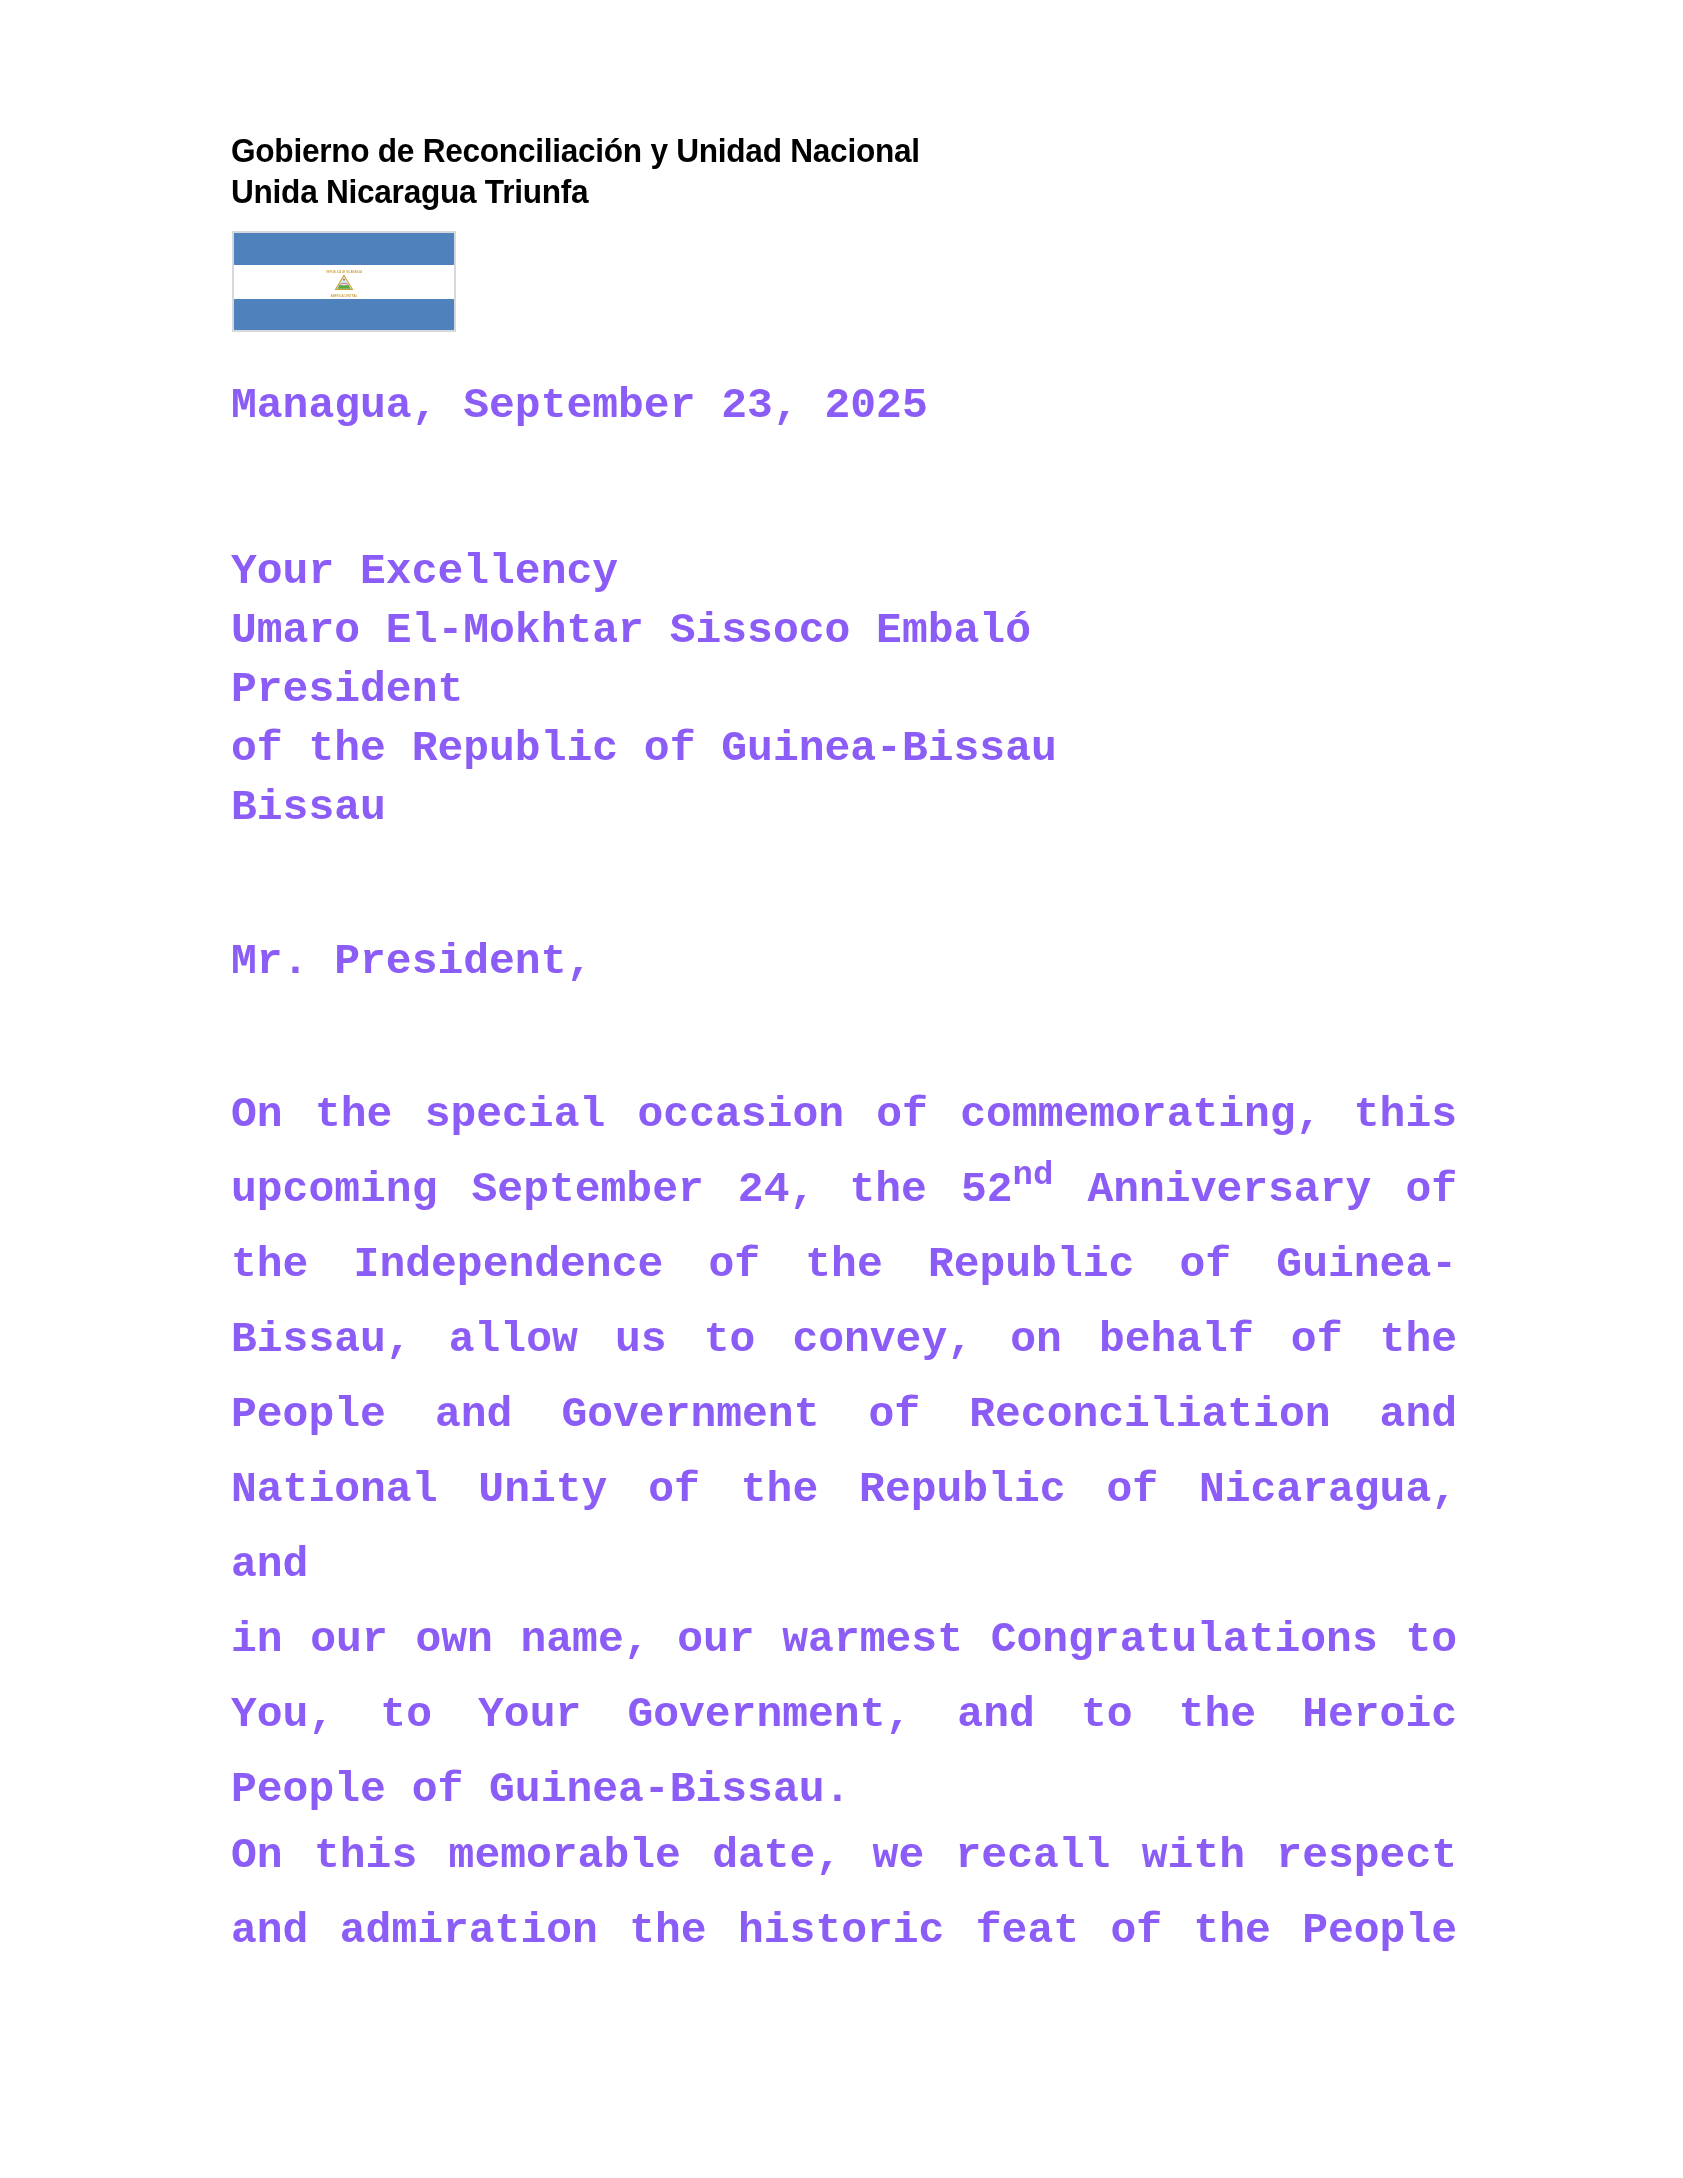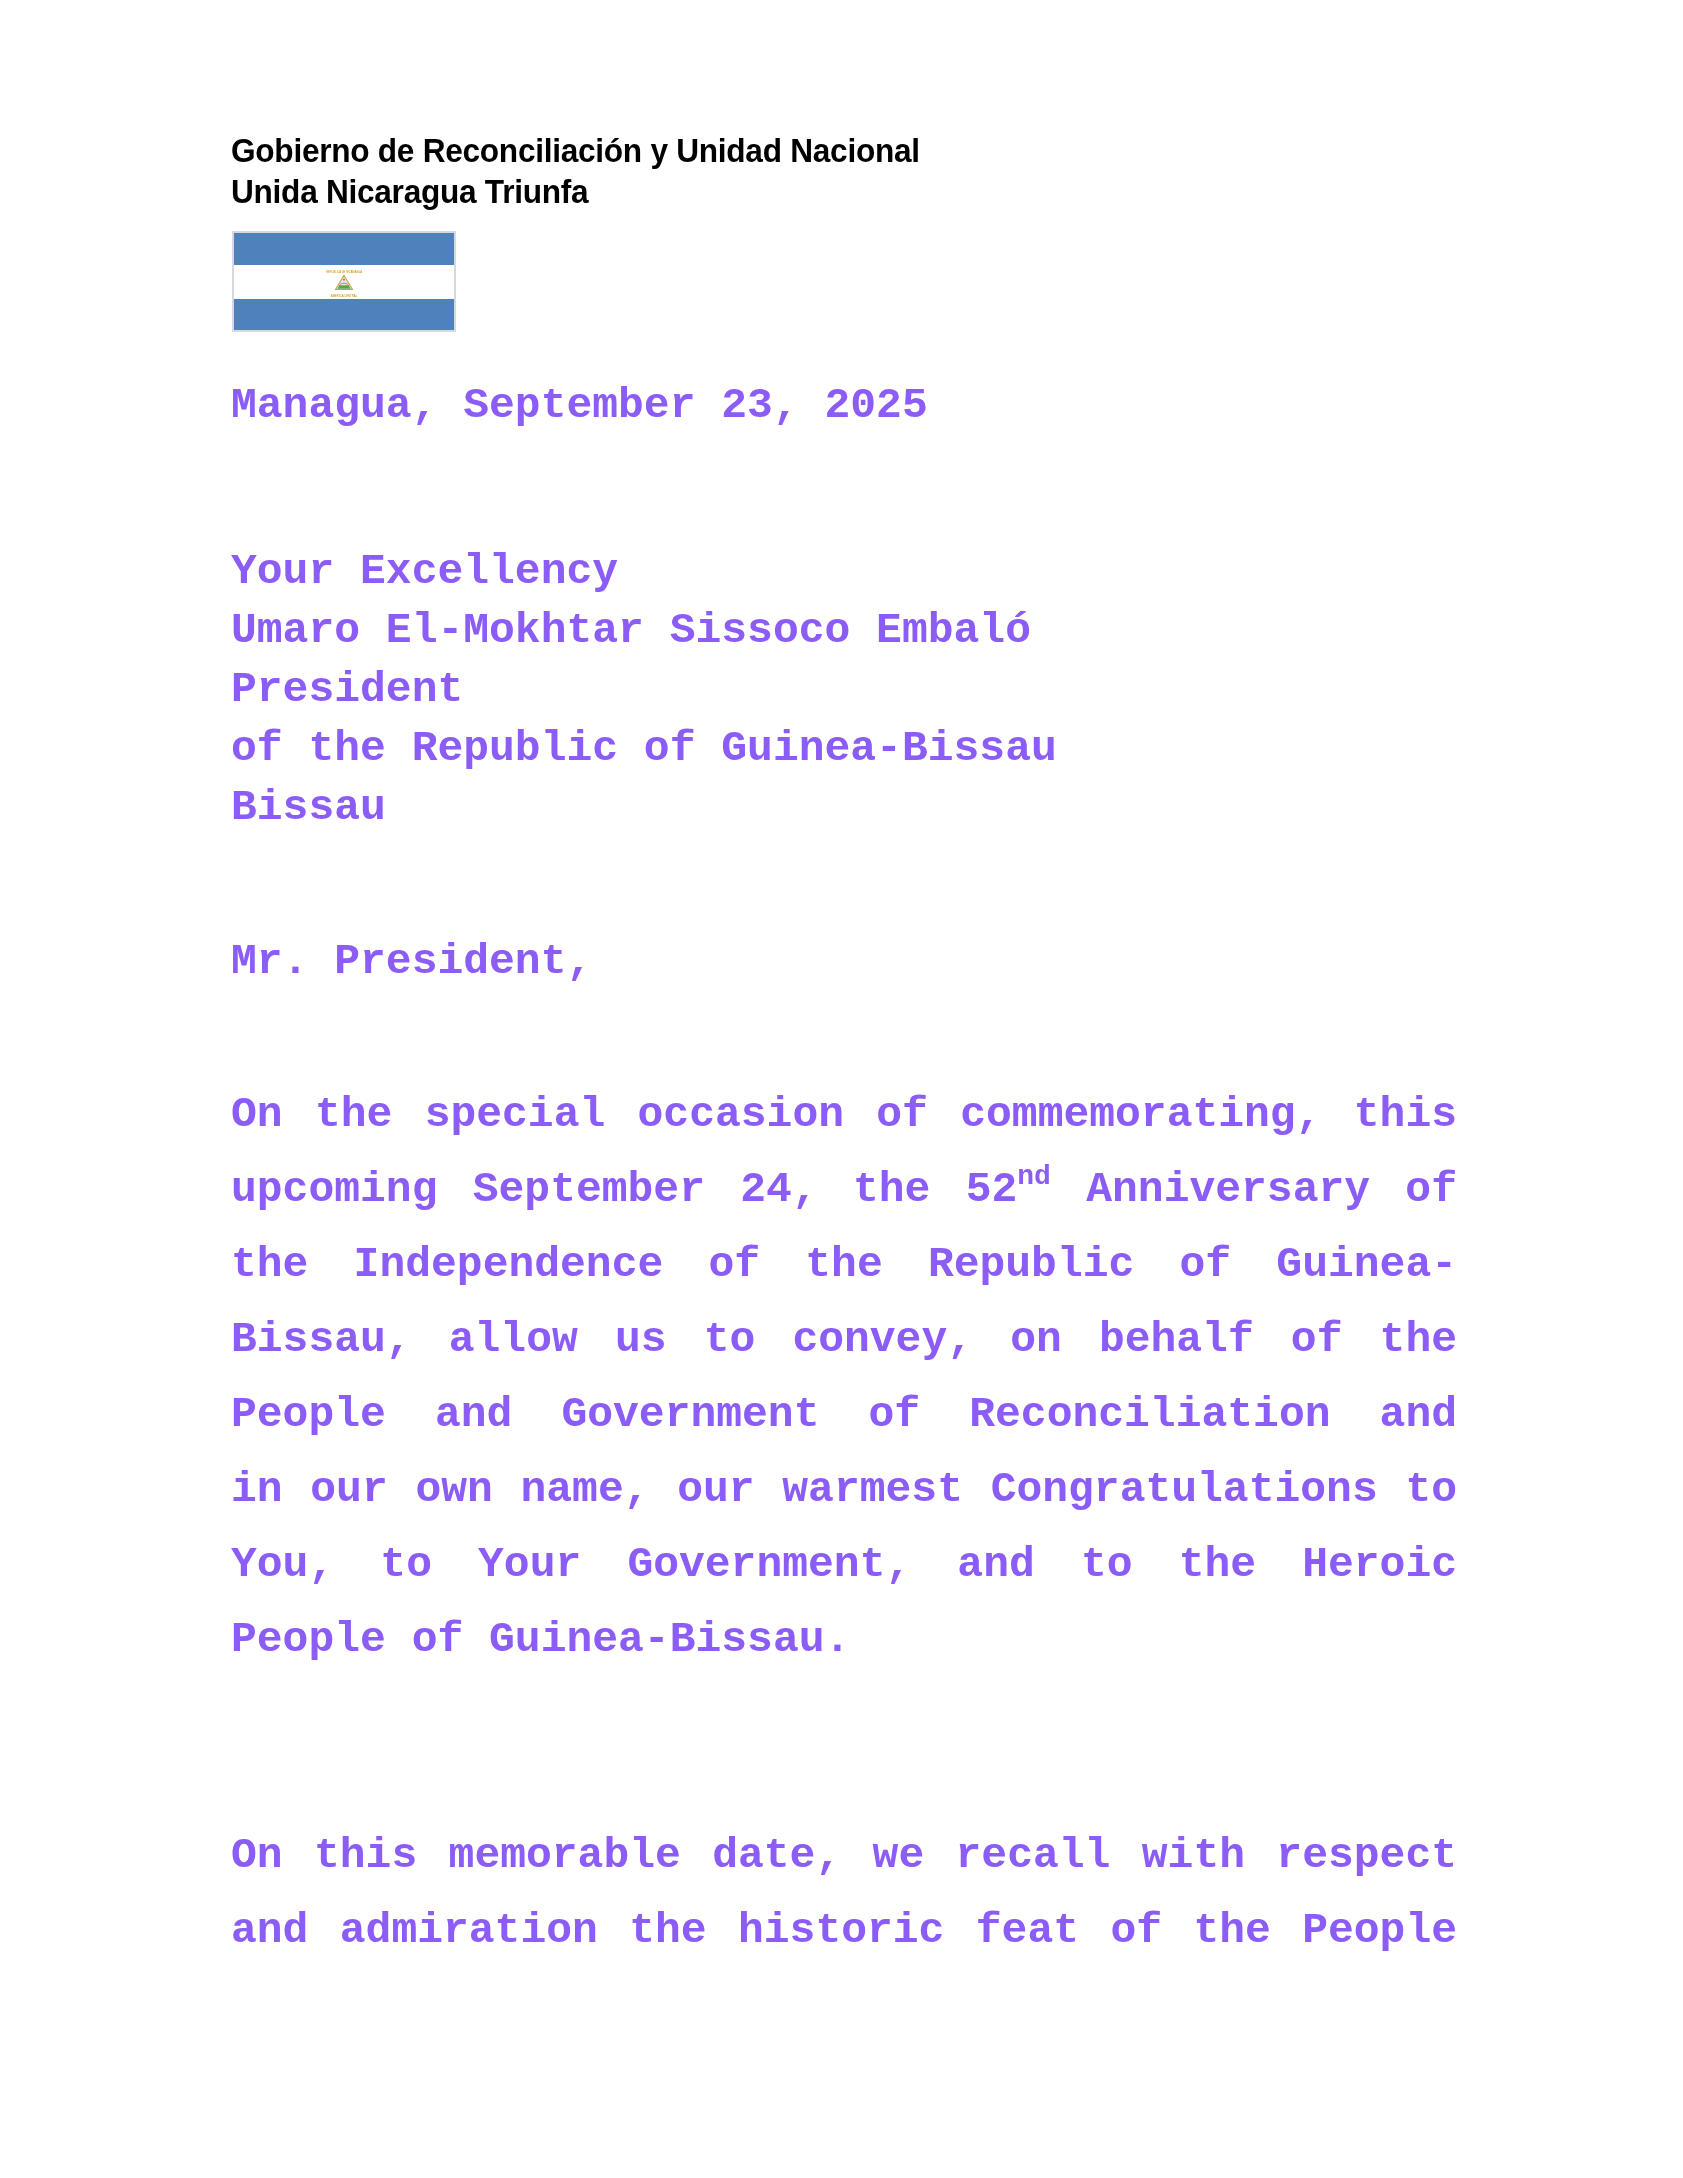--- a/index.html
+++ b/index.html
@@ -42,21 +42,21 @@
   .dateline  { top: 380px;  line-height: 51px;   white-space: nowrap; }
   .address   { top: 542px;  line-height: 59px; }
   .salutation{ top: 925px;  line-height: 74px;   white-space: nowrap; }
   .para1     { top: 1077px; line-height: 75px; }
   .para2     { top: 1818px; line-height: 75px; }
 
   .jline { text-align: justify; text-align-last: justify; }
   .lline { text-align: left; }
 
   sup {
-    font-size: 28px; line-height: 0; vertical-align: 17px; letter-spacing: 0;
+    font-size: 34px; line-height: 0; vertical-align: 17px; letter-spacing: 0;
   }
 </style>
 </head>
 <body>
 
 <div class="page">
 
   <div class="letterhead">
     <div>Gobierno de Reconciliación y Unidad Nacional</div>
     <div>Unida Nicaragua Triunfa</div>
@@ -88,20 +88,21 @@
   </div>
 
   <div class="mono salutation">Mr. President,</div>
 
   <div class="mono para1">
     <div class="jline">On the special occasion of commemorating, this</div>
     <div class="jline"><span>upcoming September 24, the 52</span><sup>nd</sup><span> Anniversary of</span></div>
     <div class="jline">the Independence of the Republic of Guinea-</div>
     <div class="jline">Bissau, allow us to convey, on behalf of the</div>
     <div class="jline">People and Government of Reconciliation and</div>
+    <div class="jline">National Unity of the Republic of Nicaragua, and</div>
     <div class="jline">in our own name, our warmest Congratulations to</div>
     <div class="jline">You, to Your Government, and to the Heroic</div>
     <div class="lline">People of Guinea-Bissau.</div>
   </div>
 
   <div class="mono para2">
     <div class="jline">On this memorable date, we recall with respect</div>
     <div class="jline">and admiration the historic feat of the People</div>
   </div>
 

